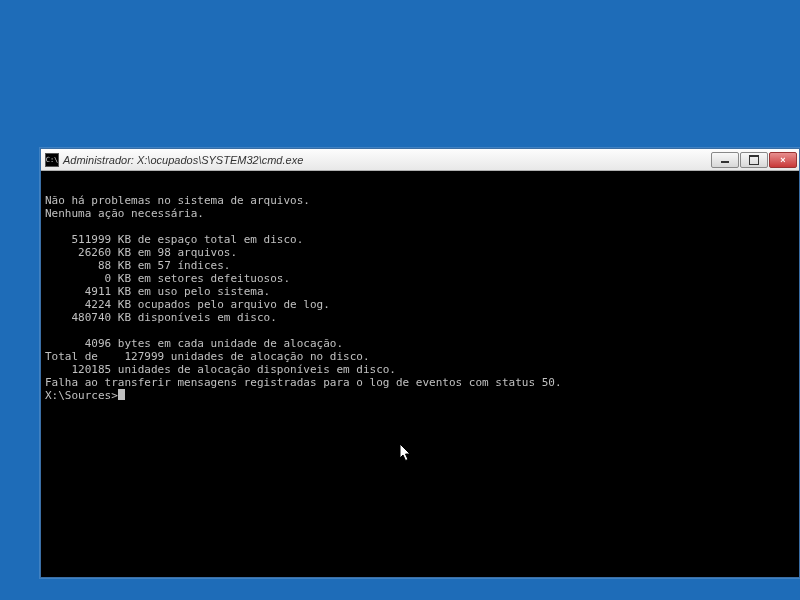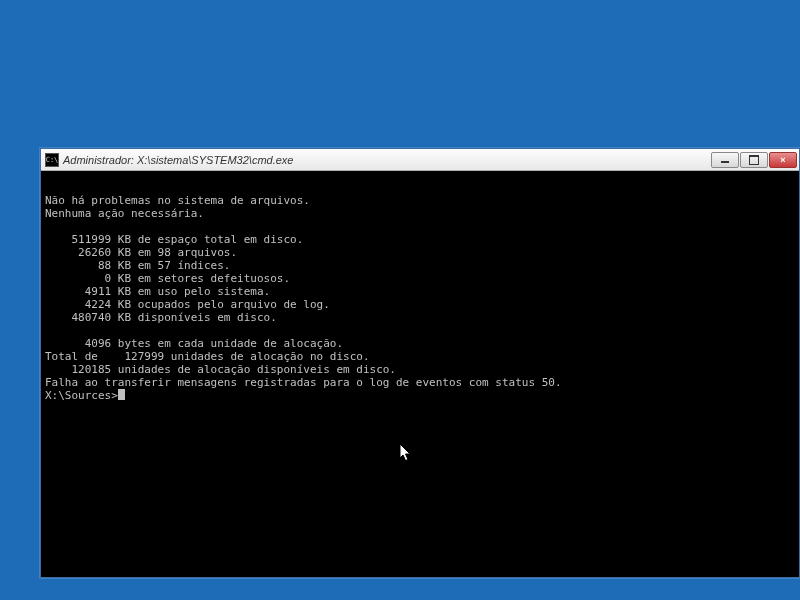--- a/index.html
+++ b/index.html
@@ -114,21 +114,21 @@
       top: 444px;
       pointer-events: none;
     }
   </style>
 </head>
 <body>
 
 <div class="window">
   <div class="titlebar">
     <div class="titlebar-icon">C:\</div>
-    <div class="titlebar-text">Administrador: X:\sistema\SYSTEM32\cmd.exe</div>
+    <div class="titlebar-text">Administrador: X:\ocupados\SYSTEM32\cmd.exe</div>
     <div class="window-controls">
       <div class="wc-btn wc-min"></div>
       <div class="wc-btn wc-max"></div>
       <div class="wc-btn close">
           <span class="wc-close-x">×</span>
         </div>
     </div>
   </div>
   <div class="terminal"><div id="term-lines">
 Não há problemas no sistema de arquivos.

